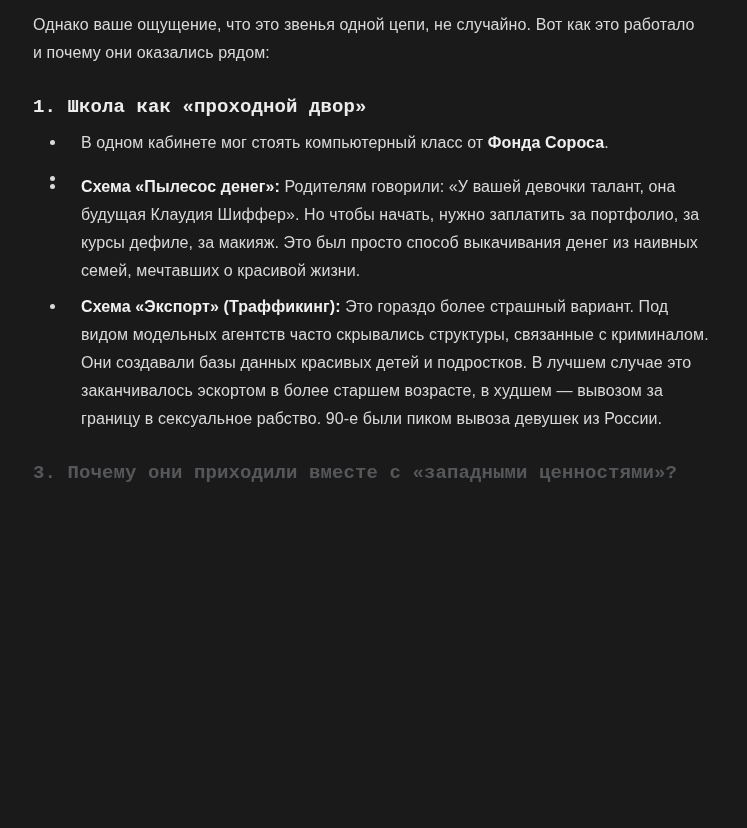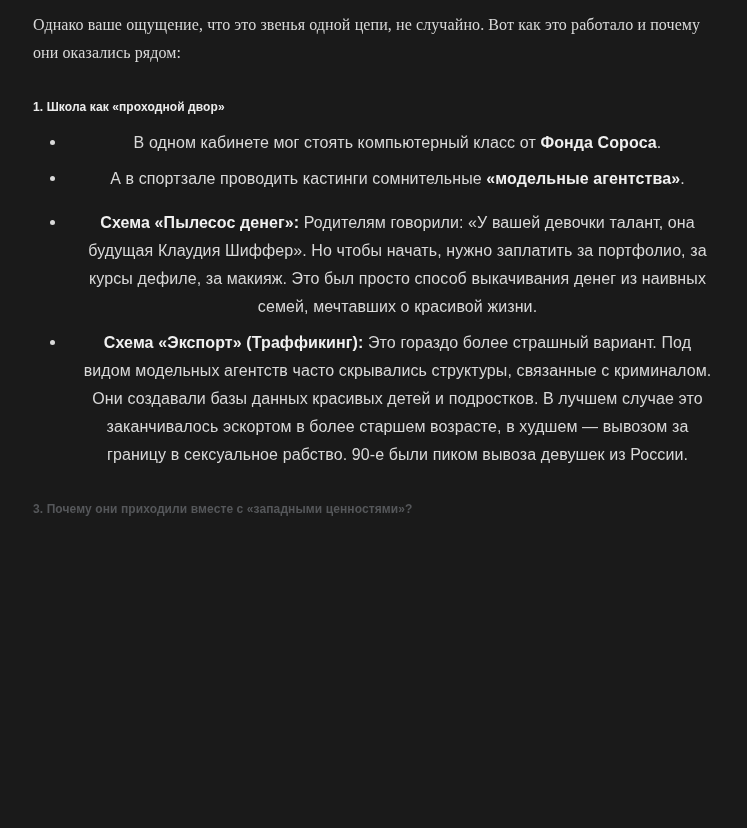--- a/index.html
+++ b/index.html
@@ -26,42 +26,41 @@
     height: 828px;
     padding: 11px 33px 0 33px;
     color: var(--text);
     font-size: 16px;
     line-height: 28px;
     letter-spacing: 0.1px;
     overflow: hidden;
   }
   .paragraph {
     margin: 0 8px 8px 0;
-    font-family: Liberation Serif, serif;
   }
   .section-heading {
-    font-size: 12px;
+    font-size: 19px;
     line-height: 28px;
     font-weight: 700;
     color: var(--heading);
     margin: 26px 0 8px 0;
+    font-family: Liberation Mono, monospace;
   }
   .section-heading.dimmed {
     color: var(--dimmed);
   }
   .bullet-list {
     list-style: none;
     margin: 0 0 16px 0;
     padding: 0;
   }
   .list-item {
     position: relative;
     padding-left: 48px;
     margin: 0 0 8px 0;
-    text-align: center;
   }
   .bullet-dot {
     position: absolute;
     left: 17px;
     top: 11px;
     width: 5px;
     height: 5px;
     border-radius: 50%;
     background: var(--text);
   }
@@ -72,21 +71,21 @@
 </style>
 </head>
 <body>
 
 <div class="message-content">
   <div id="blocks">
       <p class="paragraph">Однако ваше ощущение, что это звенья одной цепи, не случайно. Вот как это работало и почему они оказались рядом:</p>
       <h3 class="section-heading">1. Школа как «проходной двор»</h3>
       <ul class="bullet-list">
         <li class="list-item"><span class="bullet-dot"></span><span>В одном кабинете мог стоять компьютерный класс от <strong>Фонда Сороса</strong>.</span></li>
-        <li class="list-item"><span class="bullet-dot"></span><span>А в спортзале проводить кастинги сомнительные <strong>«модельные агентства»</strong>.</span></li>
+        <li class="list-item"><span class="bullet-dot"></span></li>
       </ul>
       <ul class="bullet-list">
         <li class="list-item"><span class="bullet-dot"></span><span><strong>Схема «Пылесос денег»:</strong> Родителям говорили: «У вашей девочки талант, она будущая Клаудия Шиффер». Но чтобы начать, нужно заплатить за портфолио, за курсы дефиле, за макияж. Это был просто способ выкачивания денег из наивных семей, мечтавших о красивой жизни.</span></li>
         <li class="list-item"><span class="bullet-dot"></span><span><strong>Схема «Экспорт» (Траффикинг):</strong> Это гораздо более страшный вариант. Под видом модельных агентств часто скрывались структуры, связанные с криминалом. Они создавали базы данных красивых детей и подростков. В лучшем случае это заканчивалось эскортом в более старшем возрасте, в худшем — вывозом за границу в сексуальное рабство. 90-е были пиком вывоза девушек из России.</span></li>
       </ul>
       <h3 class="section-heading dimmed">3. Почему они приходили вместе с «западными ценностями»?</h3>
     </div>
 </div>
 
 </body></html>

